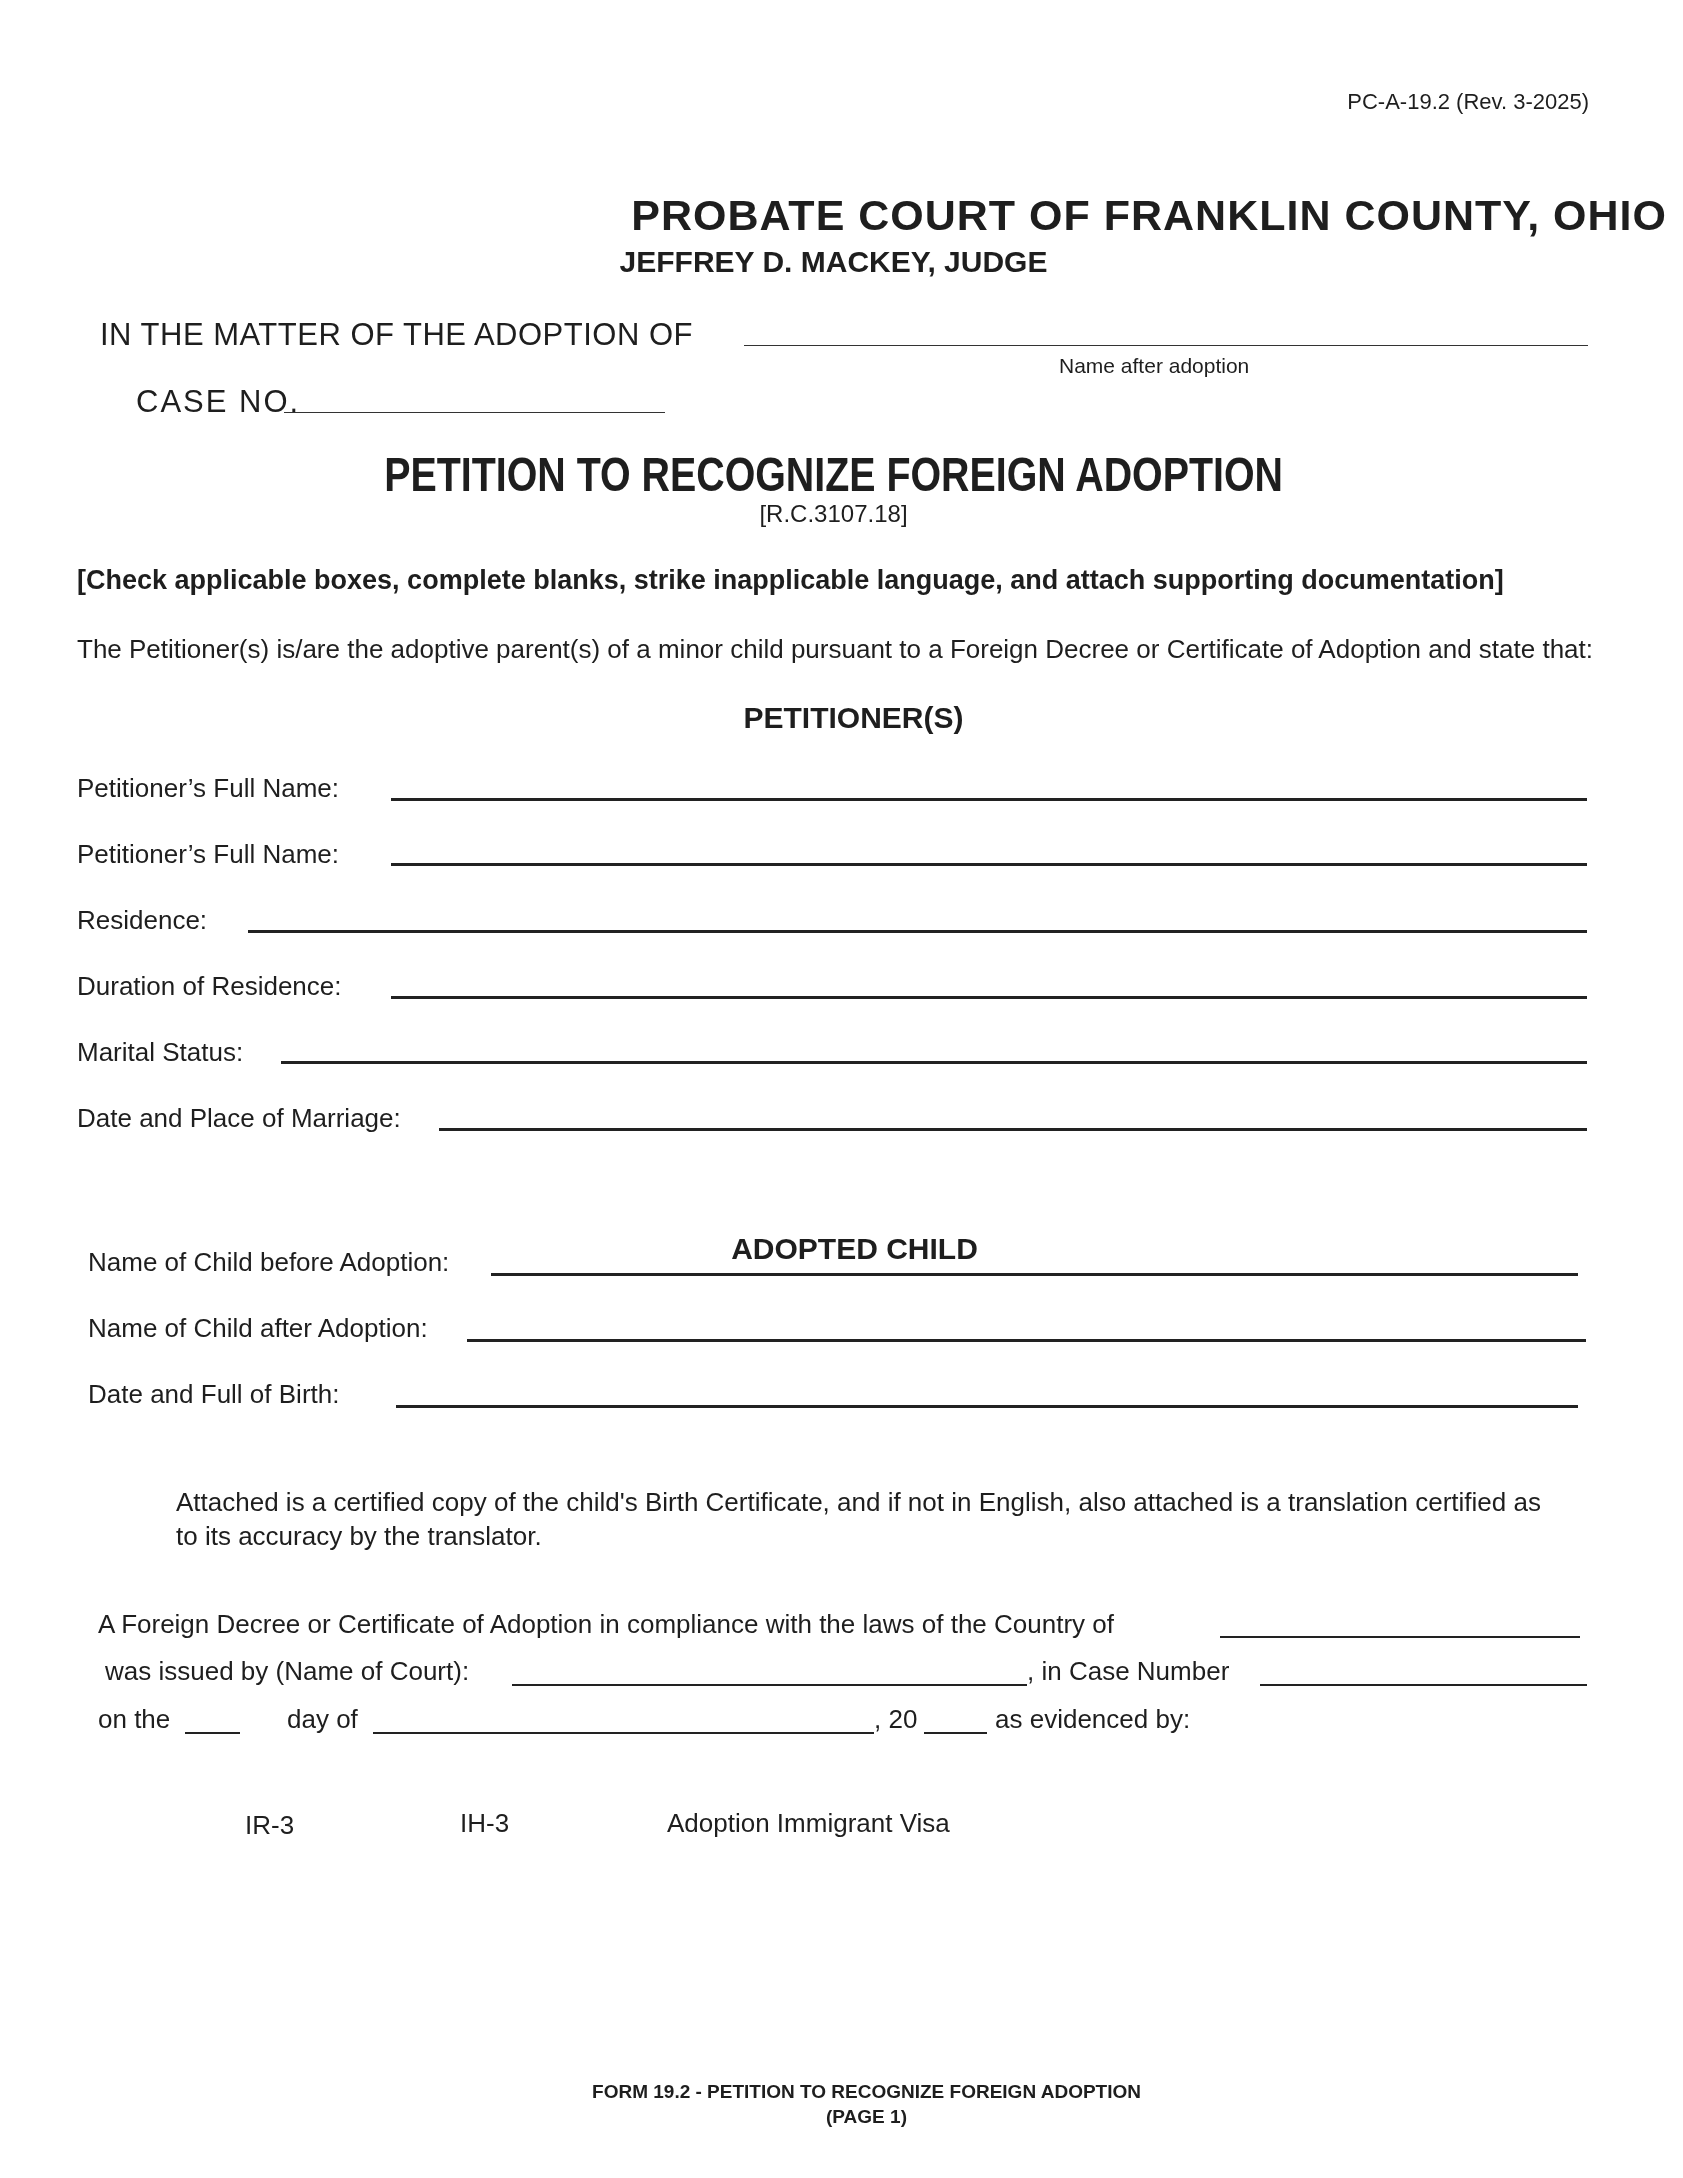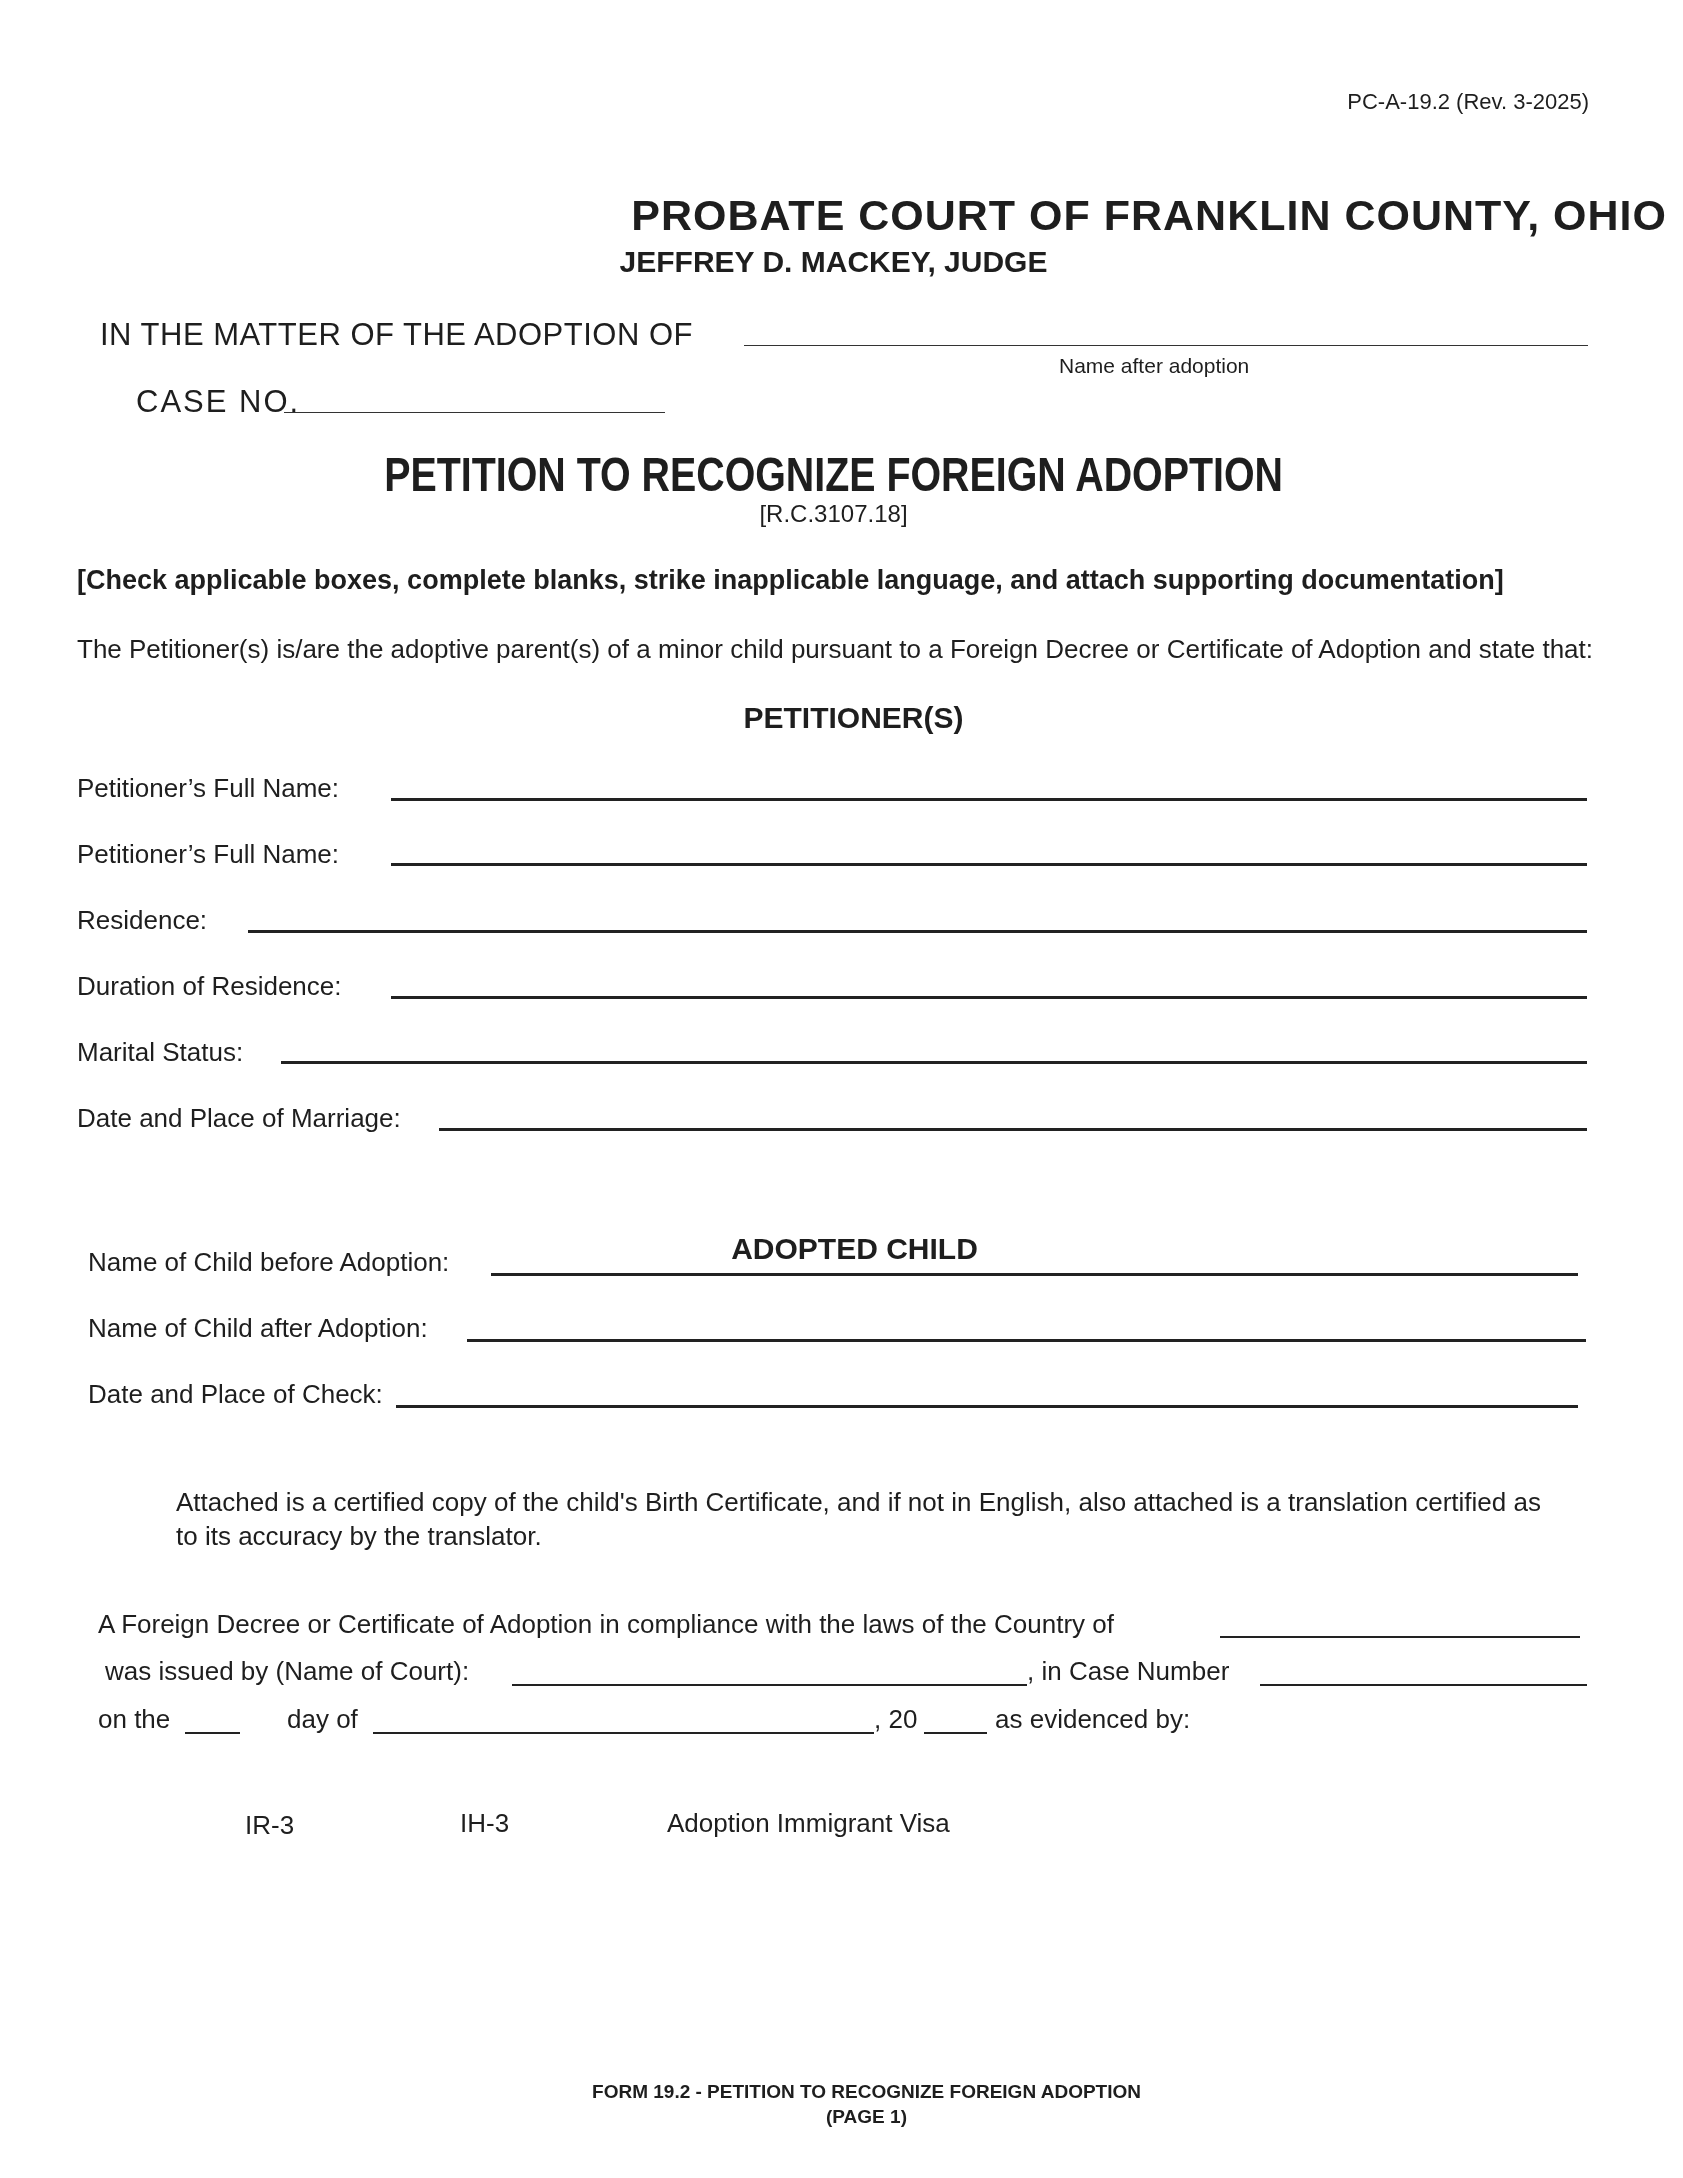--- a/index.html
+++ b/index.html
@@ -66,21 +66,21 @@
 <div class="fill" style="left:439px; top:1128px; width:1148px;"></div>
 
 <div class="abs sect" style="top:1232px;margin-left:21px;">ADOPTED CHILD</div>
 
 <div class="abs lbl" style="left:88px; top:1247px;">Name of Child before Adoption:</div>
 <div class="fill" style="left:491px; top:1273px; width:1087px;"></div>
 
 <div class="abs lbl" style="left:88px; top:1313px;">Name of Child after Adoption:</div>
 <div class="fill" style="left:467px; top:1339px; width:1119px;"></div>
 
-<div class="abs lbl" style="left:88px; top:1379px;">Date and Place of Check:</div>
+<div class="abs lbl" style="left:88px; top:1379px;">Date and Full of Birth:</div>
 <div class="fill" style="left:396px; top:1405px; width:1182px;"></div>
 
 <div class="abs small" style="left:176px; top:1485px; width:1386px; white-space:normal; line-height:34px;">Attached is a certified copy of the child's Birth Certificate, and if not in English, also attached is a translation certified as to its accuracy by the translator.</div>
 
 <div class="abs small" style="left:98px; top:1609px;">A Foreign Decree or Certificate of Adoption in compliance with the laws of the Country of</div>
 <div class="fill" style="left:1220px; top:1636px; width:360px; border-bottom-width:2px;"></div>
 
 <div class="abs small" style="left:105px; top:1656px;">was issued by (Name of Court):</div>
 <div class="fill" style="left:512px; top:1684px; width:515px; border-bottom-width:2px;"></div>
 <div class="abs small" style="left:1027px; top:1656px;">, in Case Number</div>

